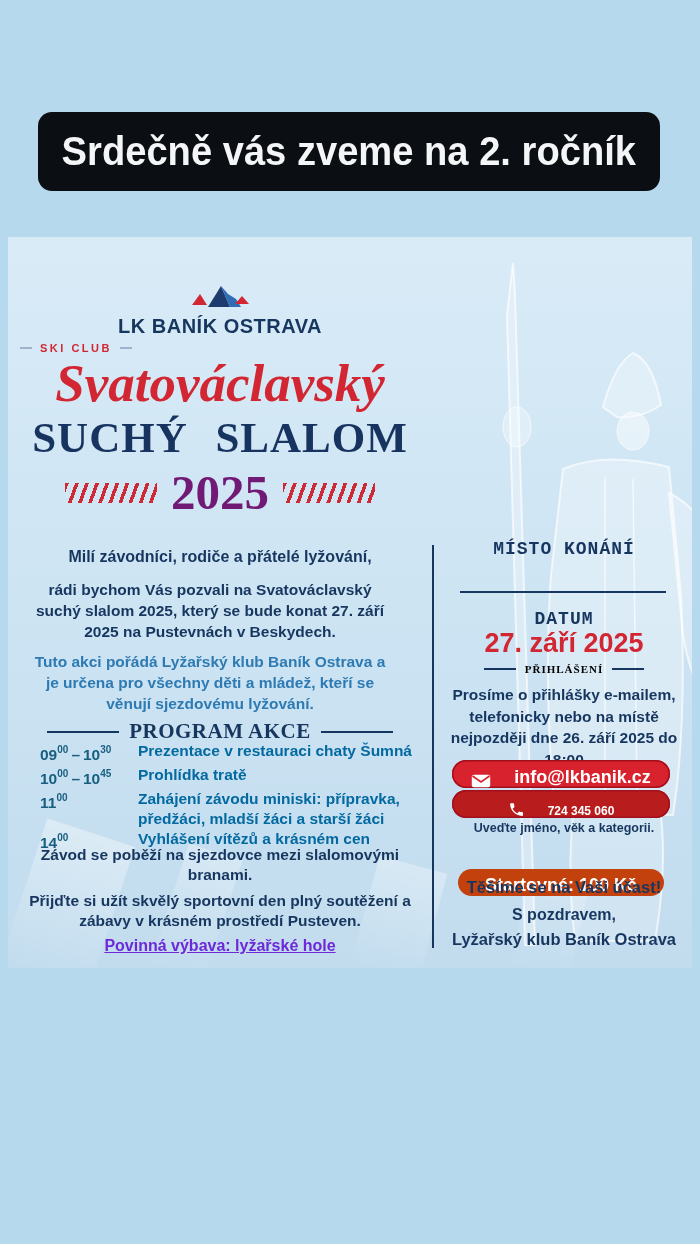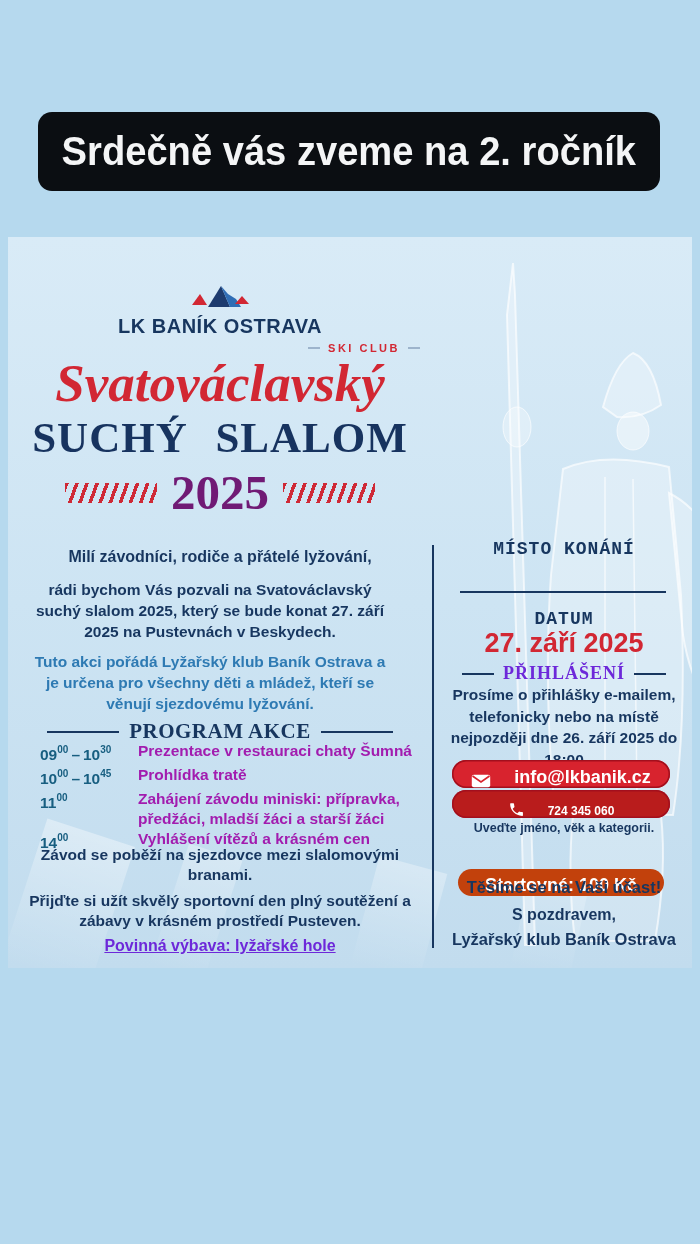--- a/index.html
+++ b/index.html
@@ -23,21 +23,21 @@
     position:absolute;left:8px;top:237px;width:684px;height:731px;overflow:hidden;
     background:linear-gradient(180deg,#d9ebf7 0%,#cde4f3 50%,#c2dcee 100%);
   }
   .streak{position:absolute;pointer-events:none;}
   .statue{position:absolute;left:447px;top:18px;pointer-events:none;}
   .vdivider{position:absolute;left:432px;top:545px;width:2px;height:403px;background:#17365f;}
   
   .abs{position:absolute;}
   .logo-wrap{left:20px;top:283px;width:400px;text-align:center;}
   .club-name{font-size:20px;font-weight:bold;color:#17365f;letter-spacing:.5px;margin-top:2px;}
-  .ski-row{display:flex;align-items:center;justify-content:flex-end;gap:8px;margin-top:4px;}
+  .ski-row{display:flex;align-items:center;justify-content:flex-start;gap:8px;margin-top:4px;}
   .ski-dash{width:12px;height:2px;background:#9db4cc;}
   .ski-club{font-size:11px;font-weight:bold;color:#d22733;letter-spacing:2.5px;}
   .title-red{
     left:20px;top:353px;width:400px;text-align:center;
     font-family:"Liberation Serif",serif;font-style:italic;font-weight:bold;
     font-size:53px;color:#d22733;
   }
   .title-navy{
     left:10px;top:413px;width:420px;text-align:center;
     font-family:"Liberation Serif",serif;font-weight:bold;
@@ -54,35 +54,35 @@
   .p-invite{left:28px;top:579px;width:364px;}
   .p-org{left:32px;top:651px;width:356px;color:#2e7ab3;}
   .prog-head{left:20px;top:719px;width:400px;display:flex;align-items:center;justify-content:center;gap:10px;}
   .prog-head .line{width:72px;height:2px;background:#17365f;}
   .prog-head .txt{font-family:"Liberation Serif",serif;font-weight:bold;font-size:21px;color:#17365f;letter-spacing:.5px;}
   .prog-list{left:32px;top:741px;width:392px;margin-left:8px;}
   .prog-row{display:flex;align-items:flex-start;}
   .prog-time{width:98px;flex:none;font-weight:bold;color:#175e80;font-size:15.5px;line-height:20px;white-space:nowrap;}
   .prog-time sup{font-size:10px;position:relative;top:-1px;vertical-align:super;}
   .prog-time .sep{margin:0 3px;}
-  .prog-act{flex:1;font-weight:bold;color:#a21caf;font-size:15.5px;line-height:20px;text-align:left;}
+  .prog-act{flex:1;font-weight:bold;color:#0369a1;font-size:15.5px;line-height:20px;text-align:left;}
   .p-track{left:40px;top:845px;width:360px;line-height:20px;}
   .p-come{left:24px;top:891px;width:392px;line-height:20px;}
   .equip{left:20px;top:937px;width:400px;text-align:center;}
   .equip span{color:#6d28d9;font-weight:bold;font-size:16px;text-decoration:underline;}
   
   .r-head{font-family:Liberation Mono, monospace;font-weight:bold;color:#17365f;letter-spacing:1px;text-align:center;}
   .venue-head{left:444px;top:539px;width:240px;font-size:18px;}
   .venue-val{left:440px;top:559px;width:248px;text-align:center;color:#d22733;font-weight:bold;font-size:23px;}
   .divider-h{left:460px;top:591px;width:206px;height:2px;background:#17365f;}
   .date-head{left:444px;top:609px;width:240px;font-size:18px;}
   .date-val{left:440px;top:628px;width:248px;text-align:center;color:#d22733;font-weight:bold;font-size:27px;}
   .reg-head{left:444px;top:663px;width:240px;display:flex;align-items:center;justify-content:center;gap:9px;}
   .reg-head .line{width:32px;height:2px;background:#17365f;}
-  .reg-head .txt{font-family:"Liberation Serif",serif;font-weight:bold;font-size:18px;color:#6d28d9;letter-spacing:1px;}
+  .reg-head .txt{font-family:"Liberation Serif",serif;font-weight:bold;font-size:11px;color:#000000;letter-spacing:1px;}
   .reg-text{left:441px;top:684px;width:246px;font-size:15.5px;line-height:21.5px;}
   .pill{
     position:absolute;display:flex;align-items:flex-end;justify-content:center;gap:23px;
     border-radius:15px;color:#ffffff;font-weight:bold;cursor:pointer;
   }
   .pill-email{left:452px;top:760px;width:218px;height:28px;background:#d8232e;box-shadow:0 0 0 1.5px #a30f1d inset;font-size:18px;}
   .pill-phone{left:452px;top:790px;width:218px;height:28px;background:#b91c1c;box-shadow:0 0 0 1.5px #a30f1d inset;font-size:12px;}
   .reg-note{left:444px;top:821px;width:240px;font-size:12.5px;line-height:15px;}
   .pill-fee{left:458px;top:869px;width:206px;height:27px;background:#c2410c;font-size:18px;cursor:default;}
   .close1{left:440px;top:877px;width:248px;font-size:16.5px;}

